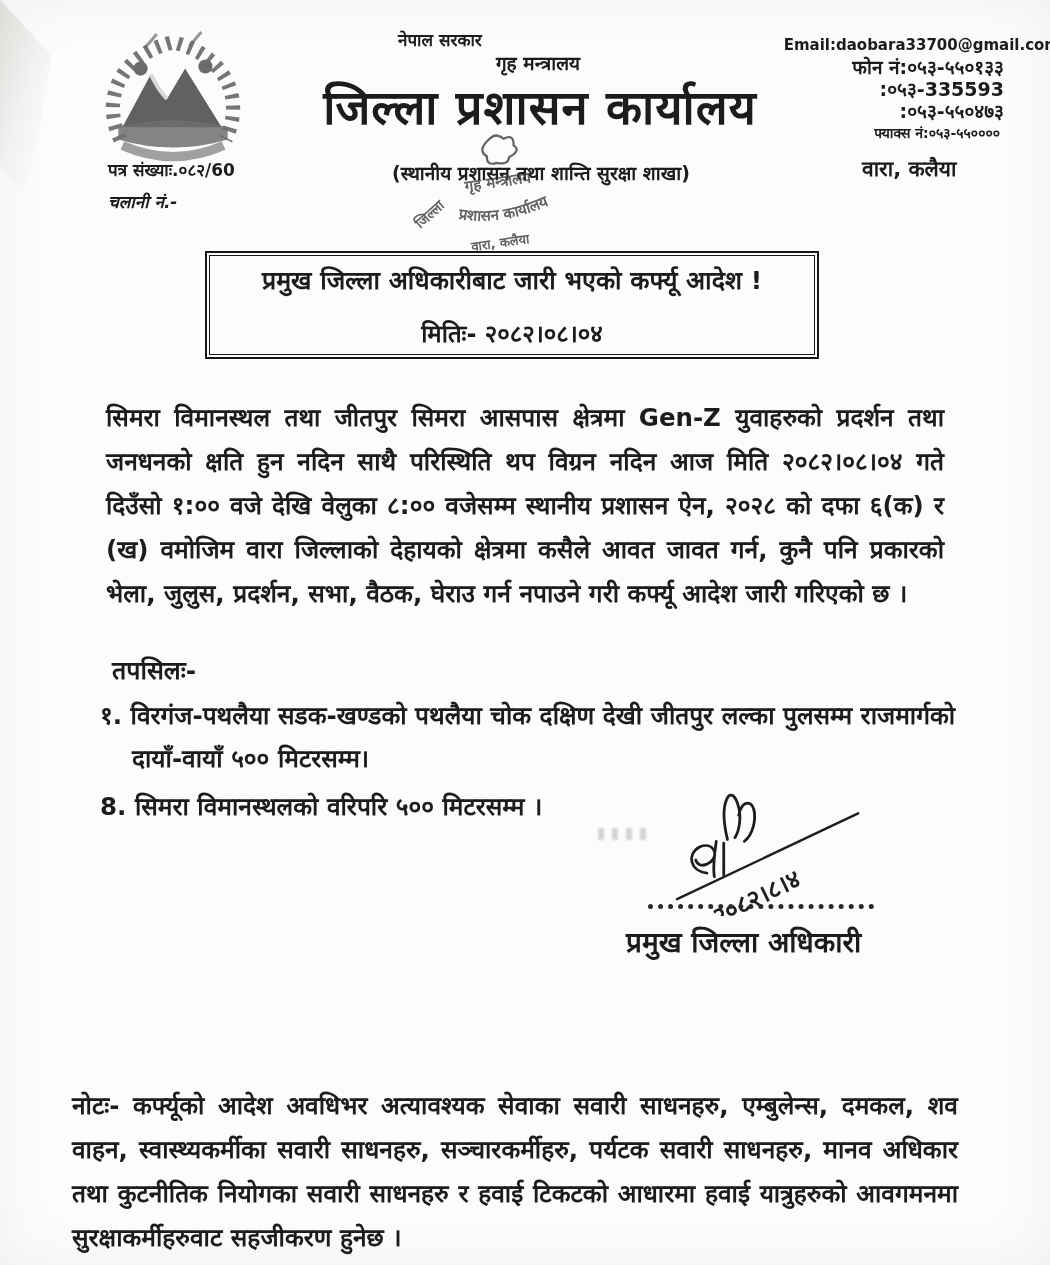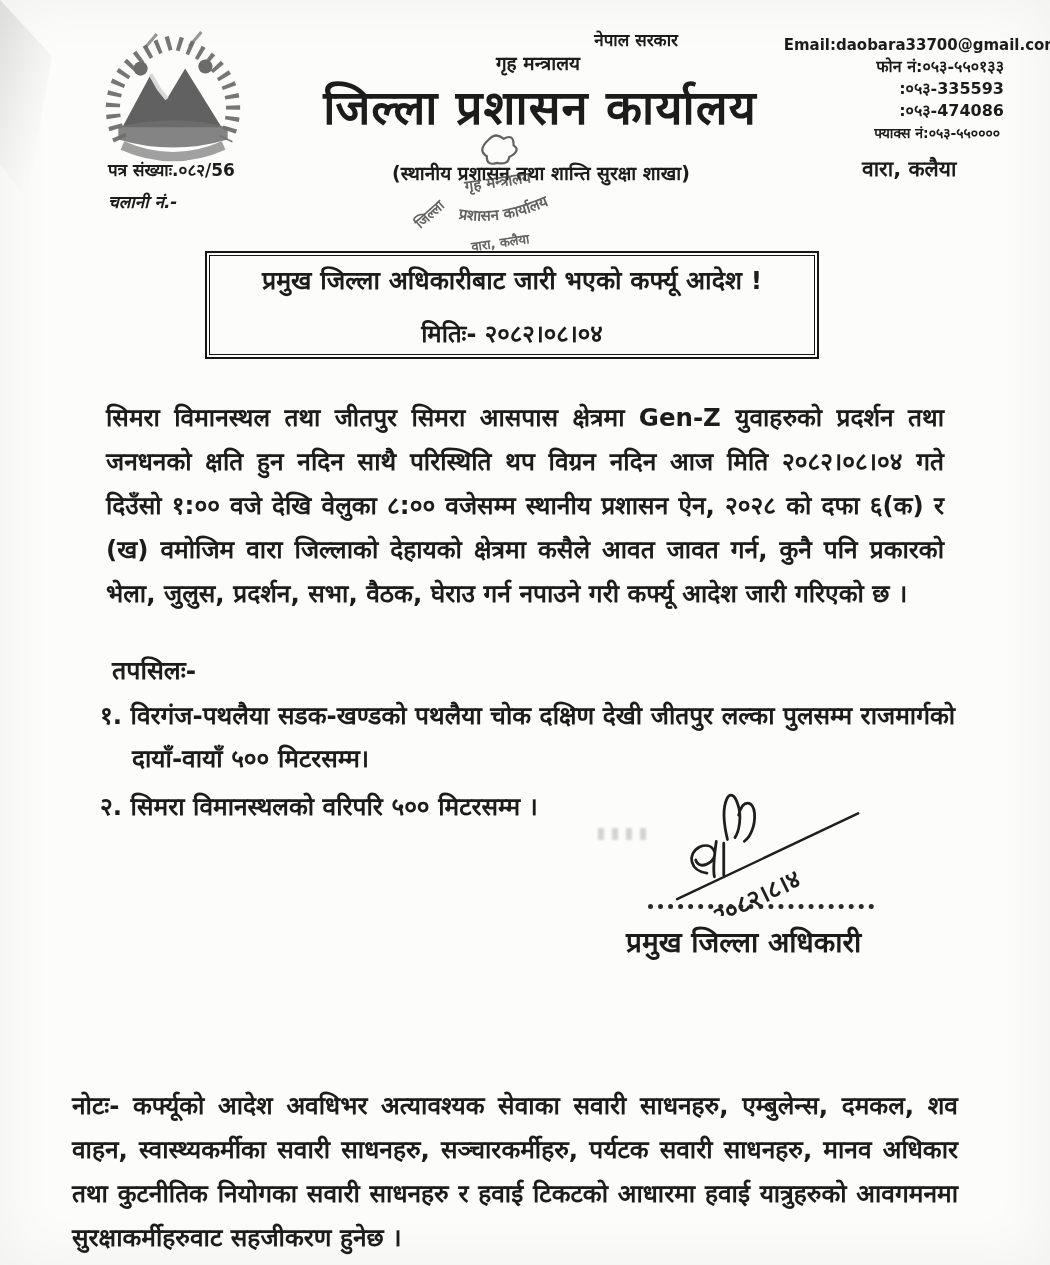--- a/index.html
+++ b/index.html
@@ -18,26 +18,26 @@
     background:linear-gradient(108deg,#cfcfcc 0%,#eeeeec 50%,rgba(255,255,255,0) 78%);
     clip-path:polygon(0 0,100% 28%,52% 100%,0 82%);
   }
   .smudge{
     left:598;top:828px;left:598px;width:52px;height:12px;opacity:.30;
     background:repeating-linear-gradient(90deg,#777 0 6px,transparent 6px 14px);
     filter:blur(1px);
   }
   
   .logo{left:92px;top:26px;width:162px;height:160px;filter:blur(.7px) grayscale(1) contrast(.95);}
-  .gov{left:398px;top:28px;width:280px;text-align:right;font-size:17px;}
+  .gov{left:398px;top:28px;width:280px;text-align:left;font-size:17px;}
   .ministry{left:398px;top:50px;width:280px;text-align:center;font-size:19px;}
   .office-title{left:140px;top:74px;width:800px;text-align:center;font-size:47px;letter-spacing:1px;filter:blur(.2px);}
   .contact{right:0;top:34px;width:280px;text-align:right;line-height:22px;}
   .contact .email{font-size:15px;white-space:nowrap;margin-right:-10px;font-weight:700;}
-  .contact .ph{font-size:16px;font-weight:700;padding-right:46px;filter:blur(.3px);}
+  .contact .ph{font-size:19px;font-weight:700;padding-right:46px;filter:blur(.3px);}
   .contact .fax{font-size:14px;font-weight:700;padding-right:50px;filter:blur(.3px);}
   .letter-no{left:108px;top:158px;font-size:17px;}
   .chalani{left:108px;top:190px;font-size:17px;font-style:italic;}
   .branch{left:392px;top:160px;width:420px;font-size:19px;}
   .location{left:862px;top:154px;width:150px;font-size:21px;}
   .stamp{left:398px;top:132px;width:215px;height:122px;filter:blur(.5px);}
   
   .subject-box{left:205px;top:251px;width:610px;height:104px;border:2px solid #161616;}
   .subject-inner{position:absolute;inset:2px;border:1px solid #161616;display:flex;flex-direction:column;justify-content:center;align-items:center;gap:20px;}
   .subject-l1{font-size:25px;font-weight:700;}
@@ -76,25 +76,25 @@
   </div>
 
   <div class="abs gov dev b">नेपाल सरकार</div>
   <div class="abs ministry dev b">गृह मन्त्रालय</div>
   <div class="abs office-title dev b">जिल्ला प्रशासन कार्यालय</div>
 
   <div class="abs contact">
     <div class="email">Email:daobara33700@gmail.com</div>
     <div class="ph">फोन नं:०५३-५५०१३३</div>
     <div class="ph">:०५३-335593</div>
-    <div class="ph">:०५३-474086</div>
+    <div class="ph">:०५३-५५०४७३</div>
     <div class="fax">फ्याक्स नं:०५३-५५००००</div>
   </div>
 
-  <div class="abs letter-no dev b">पत्र संख्याः.०८२/56</div>
+  <div class="abs letter-no dev b">पत्र संख्याः.०८२/60</div>
   <div class="abs chalani dev b">चलानी नं.-</div>
   <div class="abs branch dev b">(स्थानीय प्रशासन तथा शान्ति सुरक्षा शाखा)</div>
   <div class="abs location dev b">वारा, कलैया</div>
 
   <div class="abs stamp">
     <svg width="215" height="122" viewBox="0 0 215 122" aria-hidden="true">
       <g transform="rotate(-8 107 60)" fill="#3b3b3b" opacity=".8">
         <path d="M98,6 q8,-7 15,1 q11,-4 9,8 q7,6 -6,11 q-2,8 -13,4 q-11,2 -9,-8 q-9,-7 4,-16" fill="none" stroke="#3b3b3b" stroke-width="2.2"></path>
         <text x="68" y="54" font-size="15" font-weight="700">गृह मन्त्रालय</text>
         <text x="14" y="80" font-size="14" font-weight="700" transform="rotate(-34 24 76)">जिल्ला</text>
@@ -112,21 +112,21 @@
       <div class="subject-l1 dev">प्रमुख जिल्ला अधिकारीबाट जारी भएको कर्फ्यू आदेश !</div>
       <div class="subject-l2 dev">मितिः- २०८२।०८।०४</div>
     </div>
   </div>
 
   <div class="abs body-para dev">सिमरा विमानस्थल तथा जीतपुर सिमरा आसपास क्षेत्रमा Gen-Z युवाहरुको प्रदर्शन तथा जनधनको क्षति हुन नदिन साथै परिस्थिति थप विग्रन नदिन आज मिति २०८२।०८।०४ गते दिउँसो १:०० वजे देखि वेलुका ८:०० वजेसम्म स्थानीय प्रशासन ऐन, २०२८ को दफा ६(क) र (ख) वमोजिम वारा जिल्लाको देहायको क्षेत्रमा कसैले आवत जावत गर्न, कुनै पनि प्रकारको भेला, जुलुस, प्रदर्शन, सभा, वैठक, घेराउ गर्न नपाउने गरी कर्फ्यू आदेश जारी गरिएको छ ।</div>
 
   <div class="abs tapasil dev b">तपसिलः-</div>
   <div class="abs list dev">
     <div class="list-item">१. विरगंज-पथलैया सडक-खण्डको पथलैया चोक दक्षिण देखी जीतपुर लल्का पुलसम्म राजमार्गको दायाँ-वायाँ ५०० मिटरसम्म।</div>
-    <div class="list-item">२. सिमरा विमानस्थलको वरिपरि ५०० मिटरसम्म ।</div>
+    <div class="list-item">8. सिमरा विमानस्थलको वरिपरि ५०० मिटरसम्म ।</div>
   </div>
 
   <div class="abs sig-svg">
     <svg width="280" height="140" viewBox="0 0 280 150" aria-hidden="true">
       <g stroke="#1e1e1e" stroke-width="3" fill="none" stroke-linecap="round">
         <path d="M88,68 C78,26 92,8 99,30 C104,44 100,60 96,66 M100,42 C104,24 116,26 117,40 C118,54 112,66 106,70"></path>
         <path d="M66,104 C48,102 44,84 58,76 C72,70 80,84 70,92 C62,98 56,96 54,90 M76,70 C74,84 72,98 74,108 M84,72 L84,106"></path>
         <path d="M34,132 L228,40" stroke-width="2.6"></path>
       </g>
       <text x="62" y="128" font-size="26" font-weight="600" fill="#1e1e1e" transform="rotate(-26 140 110)">२०८२।८।४</text>

